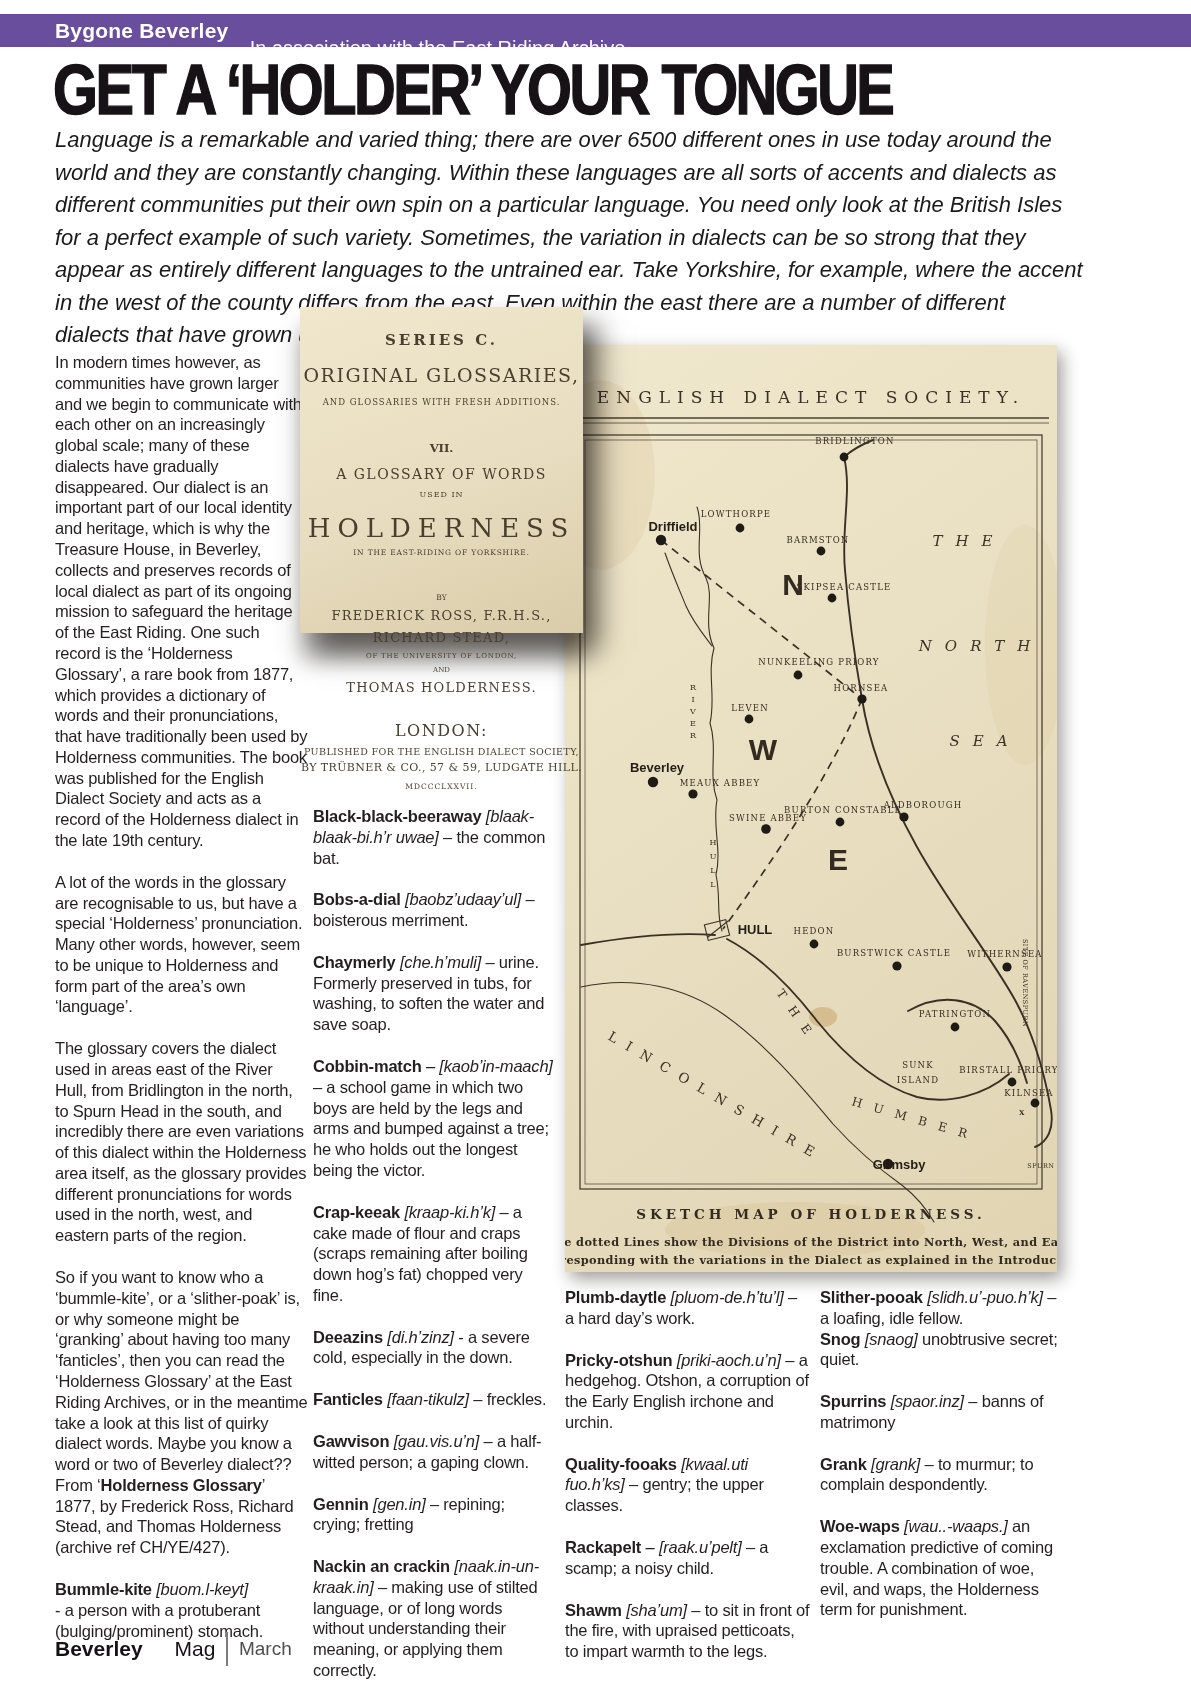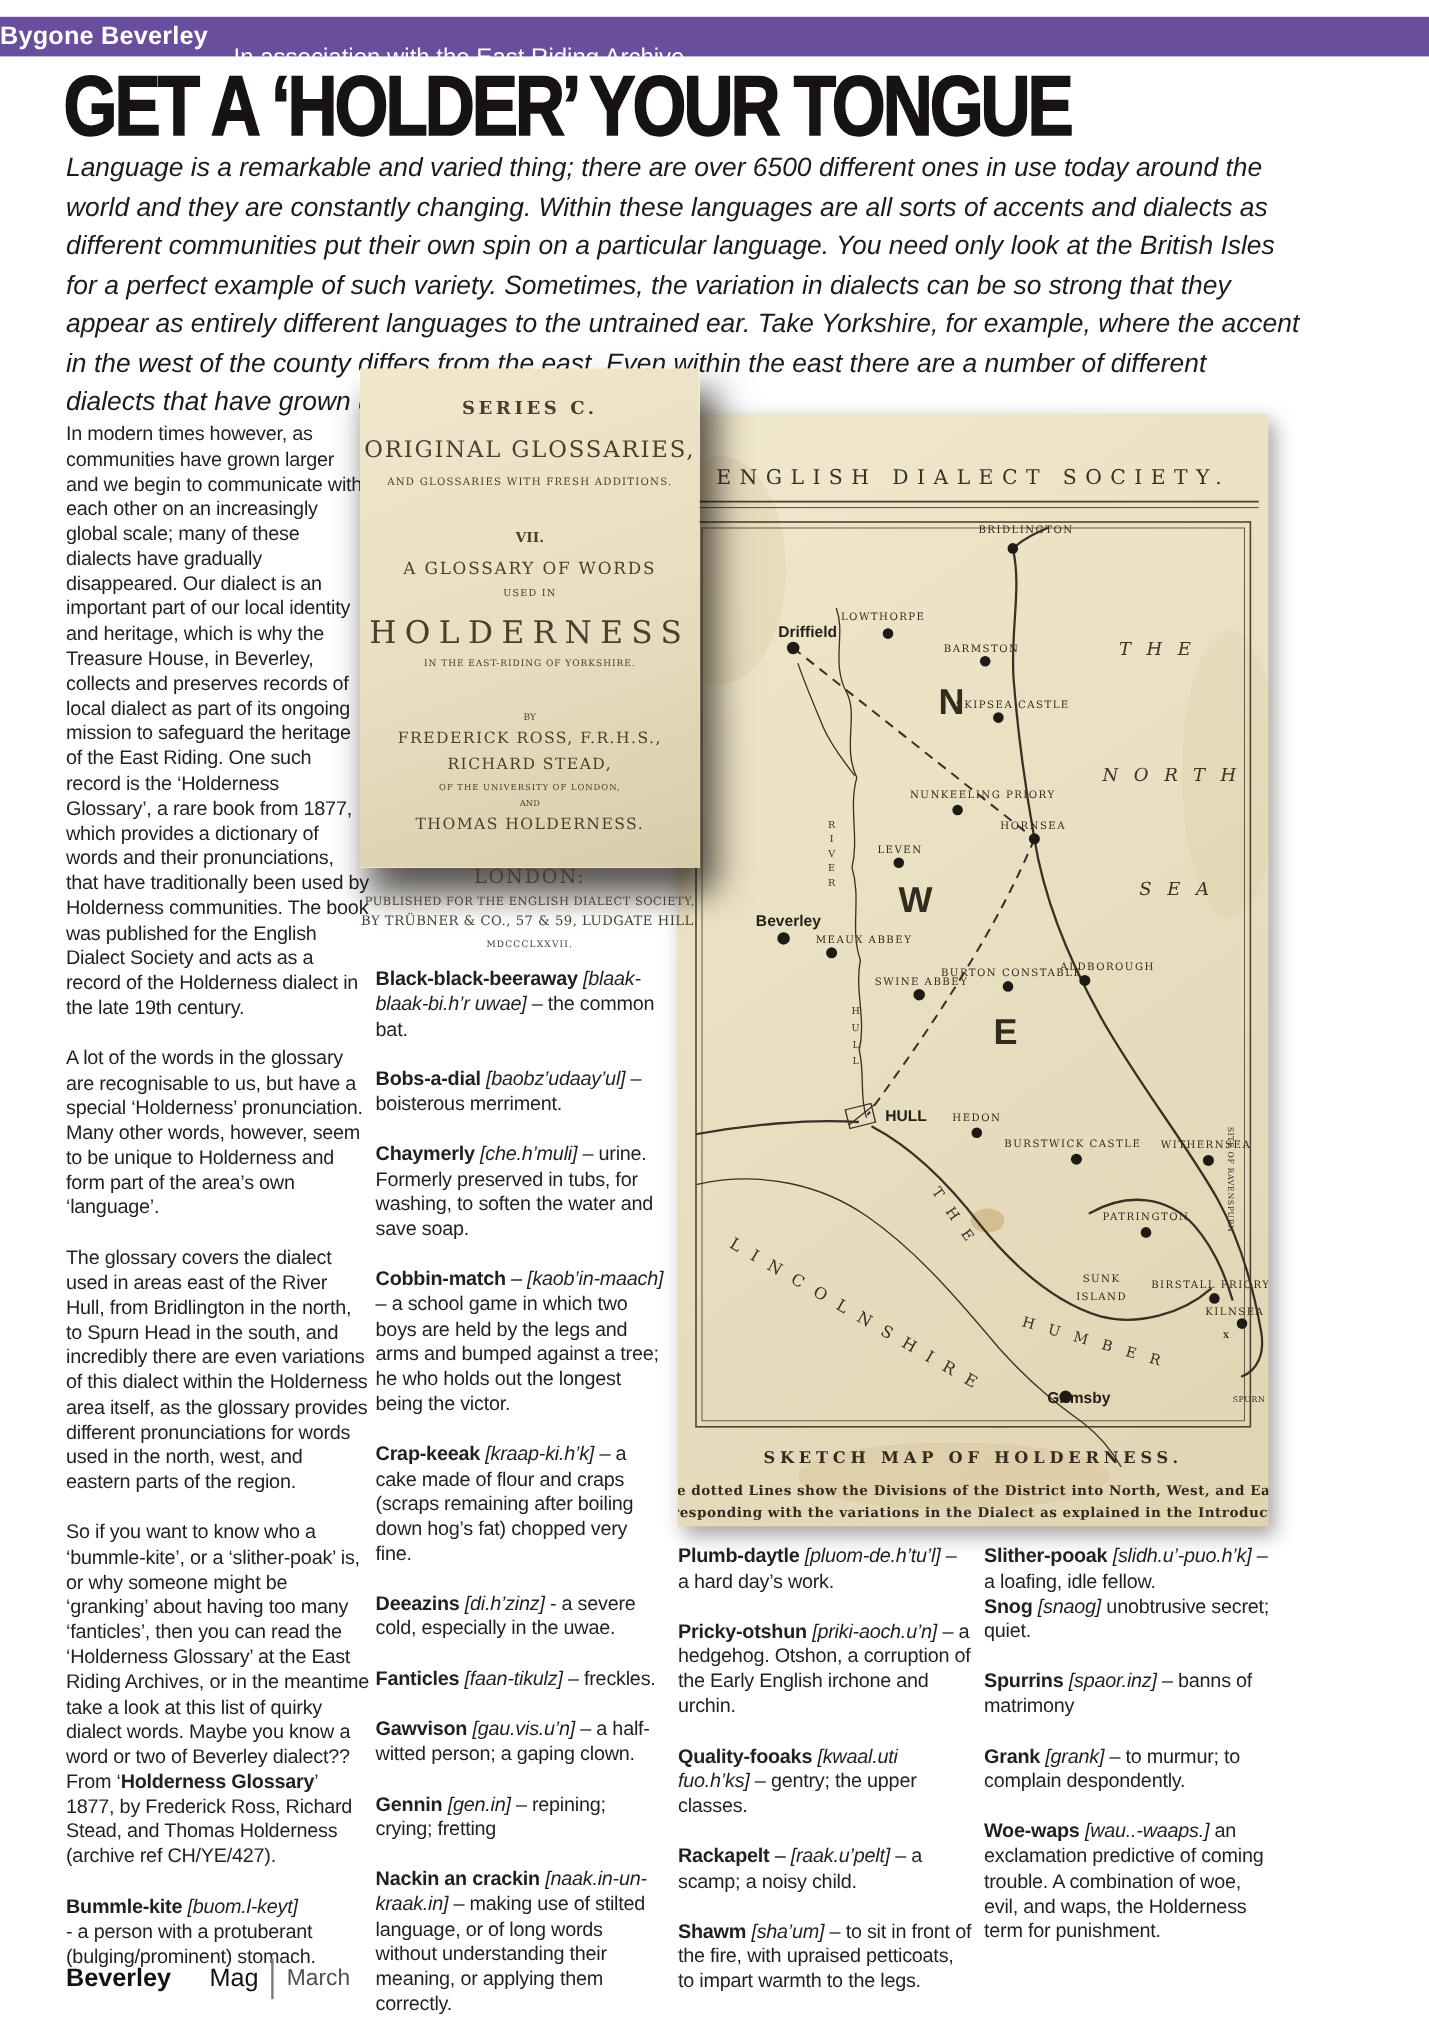--- a/index.html
+++ b/index.html
@@ -1,21 +1,21 @@
 <!DOCTYPE html>
 <html><head>
 <meta charset="utf-8">
 <style>
   html,body{margin:0;padding:0;background:#ffffff;}
   .page{position:relative;width:1191px;height:1684px;background:#fff;overflow:hidden;
         font-family:"Liberation Sans",sans-serif;color:#231f20;}
 
   
   .topbar{position:absolute;top:14px;left:0;width:1191px;height:33px;background:#6a4e9e;
-          color:#fff;display:flex;align-items:center;box-sizing:border-box;}
+          color:#fff;display:flex;align-items:center;padding-left:55px;box-sizing:border-box;}
   .topbar .brand{font-weight:bold;font-size:21px;margin-right:9px;letter-spacing:.2px;}
   .topbar .tagline{font-size:20px;font-weight:400;opacity:.97;margin-top:35px;}
 
   
   .headline{position:absolute;top:48px;left:53px;font-size:68px;font-weight:bold;
             letter-spacing:-3px;white-space:nowrap;color:#161215;
             transform:scale(.85,1.04);transform-origin:left top;
             -webkit-text-stroke:1.4px #161215;}
 
   
@@ -29,21 +29,21 @@
   .entry{margin:0 0 20px 0;}
   .entry.tight{margin-bottom:0;}
   .term{font-weight:bold;}
   .pron{font-style:italic;}
 
   .midcol{position:absolute;top:806px;left:313px;width:243px;z-index:4;}
   .col3{position:absolute;top:1287px;left:565px;width:245px;}
   .col4{position:absolute;top:1287px;left:820px;width:240px;}
 
   
-  .book{position:absolute;left:300px;top:307px;width:283px;height:416px;z-index:3;
+  .book{position:absolute;left:300px;top:307px;width:283px;height:326px;z-index:3;
         background:linear-gradient(160deg,#f0e7cd 0%,#e8ddc0 55%,#d9cca9 100%);
         box-shadow:16px 18px 26px rgba(20,15,10,.55), 2px 26px 22px rgba(20,15,10,.35);
         display:flex;flex-direction:column;align-items:center;text-align:center;
         font-family:"DejaVu Serif",serif;color:#493f2e;padding-top:24px;box-sizing:border-box;}
   .bk-series{font-size:15px;font-weight:bold;letter-spacing:3px;margin-bottom:15px;}
   .bk-glossaries{font-size:19px;letter-spacing:1.5px;margin-bottom:11px;}
   .bk-additions{font-size:8.5px;letter-spacing:1px;margin-bottom:17px;}
   .bk-rule{width:72px;height:1.5px;background:#584d38;margin-bottom:17px;}
   .bk-rule2{width:60px;height:1.5px;background:#584d38;margin-bottom:13px;}
   .bk-vii{font-size:11.5px;font-weight:bold;margin-bottom:11px;}
@@ -241,21 +241,21 @@
       <text class="m-capline" x="246" y="919">corresponding with the variations in the Dialect as explained in the Introduction</text>
     </svg>
   </div>
 
   <div class="midcol bodytext">
     <p class="entry"><span class="term">Black-black-beeraway</span> <span class="pron">[blaak-blaak-bi.h’r uwae]</span> <span>– the common bat.</span></p>
     <p class="entry"><span class="term">Bobs-a-dial</span> <span class="pron">[baobz’udaay’ul]</span> <span>– boisterous merriment.</span></p>
     <p class="entry"><span class="term">Chaymerly</span> <span class="pron">[che.h’muli]</span> <span>– urine. Formerly preserved in tubs, for washing, to soften the water and save soap.</span></p>
     <p class="entry"><span class="term">Cobbin-match</span> <span class="pron">– [kaob’in-maach]</span> <span>– a school game in which two boys are held by the legs and arms and bumped against a tree; he who holds out the longest being the victor.</span></p>
     <p class="entry"><span class="term">Crap-keeak</span> <span class="pron">[kraap-ki.h’k]</span> <span>– a cake made of flour and craps (scraps remaining after boiling down hog’s fat) chopped very fine.</span></p>
-    <p class="entry"><span class="term">Deeazins</span> <span class="pron">[di.h’zinz]</span> <span>-  a severe cold, especially in the uwae.</span></p>
+    <p class="entry"><span class="term">Deeazins</span> <span class="pron">[di.h’zinz]</span> <span>-  a severe cold, especially in the down.</span></p>
     <p class="entry"><span class="term">Fanticles</span> <span class="pron">[faan-tikulz]</span> <span>– freckles.</span></p>
     <p class="entry"><span class="term">Gawvison</span> <span class="pron">[gau.vis.u’n]</span> <span>– a half-witted person; a gaping clown.</span></p>
     <p class="entry"><span class="term">Gennin</span> <span class="pron">[gen.in]</span> <span>– repining; crying; fretting</span></p>
     <p class="entry"><span class="term">Nackin an crackin</span> <span class="pron">[naak.in-un-kraak.in]</span> <span>– making use of stilted language, or of long words without understanding their meaning, or applying them correctly.</span></p>
   </div>
 
   <div class="col3 bodytext">
     <p class="entry"><span class="term">Plumb-daytle</span> <span class="pron">[pluom-de.h’tu’l]</span> <span>– a hard day’s work.</span></p>
     <p class="entry"><span class="term">Pricky-otshun</span> <span class="pron">[priki-aoch.u’n]</span> <span>– a hedgehog.  Otshon, a corruption of the Early English irchone and urchin.</span></p>
     <p class="entry"><span class="term">Quality-fooaks</span> <span class="pron">[kwaal.uti fuo.h’ks]</span> <span>– gentry; the upper classes.</span></p>

